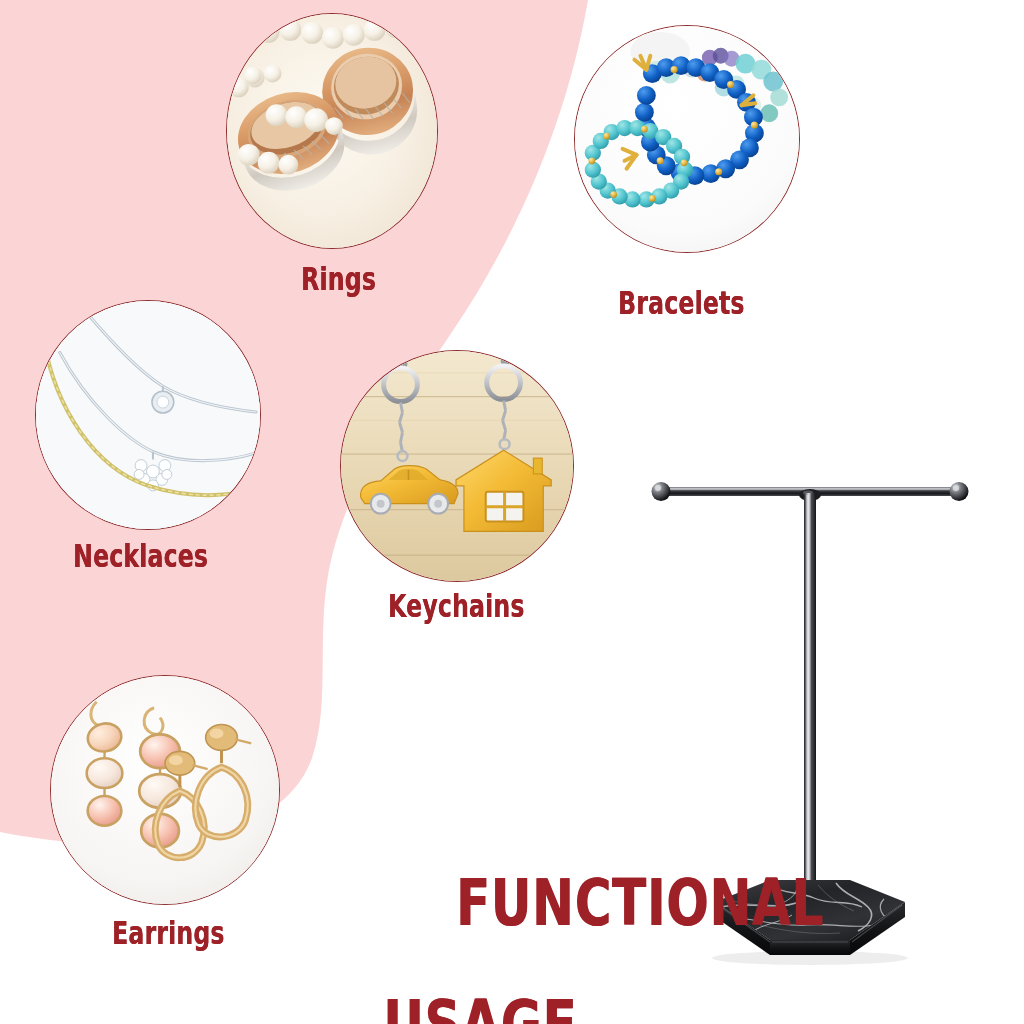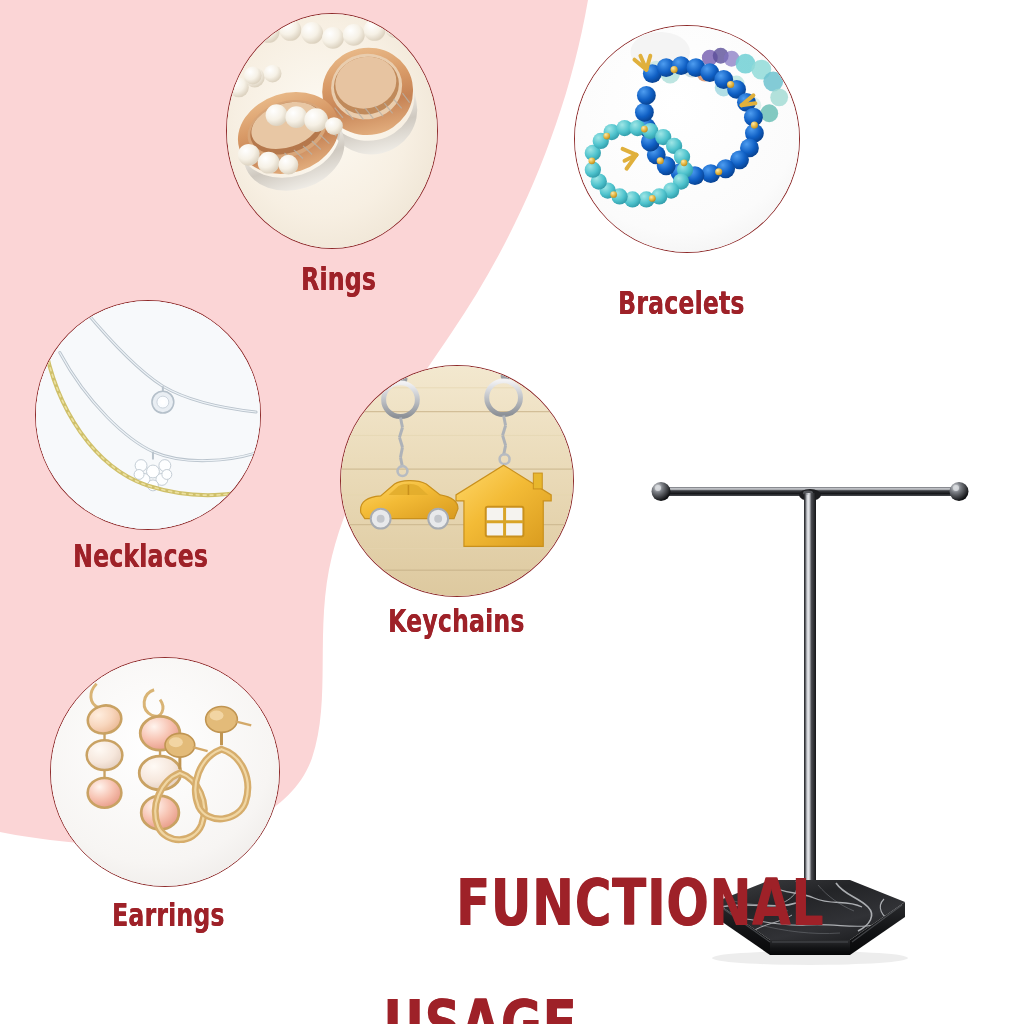--- a/index.html
+++ b/index.html
@@ -344,21 +344,21 @@
           <circle cx="0" cy="13" r="4" fill="#ffffff"></circle>
         </g>
 
         <path d="M8,40 C20,110 60,168 112,186 C162,202 206,196 226,186" fill="none" stroke="#cfc06a" stroke-width="4" stroke-linecap="round"></path>
         <path d="M8,40 C20,110 60,168 112,186 C162,202 206,196 226,186" fill="none" stroke="#ece0a0" stroke-width="1.6" stroke-linecap="round" stroke-dasharray="3 4"></path>
       </svg>
     </div>
     <div class="feature-label" style="left:38px;top:240px;font-size:32px;">Necklaces</div>
   </div>
 
-  <div class="feature" style="left:340px;top:365px;width:236px;height:300px;">
+  <div class="feature" style="left:340px;top:350px;width:236px;height:300px;">
     <div class="circle" style="width:234px;height:232px;">
       <svg viewBox="0 0 234 232">
         <defs>
           <linearGradient id="woodG" x1="0" y1="0" x2="0" y2="1">
             <stop offset="0%" stop-color="#f3e8cf"></stop>
             <stop offset="50%" stop-color="#e9d9b6"></stop>
             <stop offset="100%" stop-color="#ddc99f"></stop>
           </linearGradient>
           <linearGradient id="goldMetalG" x1="0" y1="0" x2="1" y2="1">
             <stop offset="0%" stop-color="#ffd86b"></stop>
@@ -426,21 +426,21 @@
             <rect x="30" y="44" width="38" height="30" rx="2" fill="#f5f3ef" stroke="#c9901c" stroke-width="2"></rect>
             <line x1="49" y1="44" x2="49" y2="74" stroke="#d9a427" stroke-width="3"></line>
             <line x1="30" y1="59" x2="68" y2="59" stroke="#d9a427" stroke-width="3"></line>
           </g>
         </g>
       </svg>
     </div>
     <div class="feature-label" style="left:48px;top:240px;font-size:32px;">Keychains</div>
   </div>
 
-  <div class="feature" style="left:50px;top:657px;width:232px;height:300px;">
+  <div class="feature" style="left:50px;top:675px;width:232px;height:300px;">
     <div class="circle" style="width:230px;height:230px;">
       <svg viewBox="0 0 230 230">
         <defs>
           <radialGradient id="earBgG" cx="45%" cy="38%" r="80%">
             <stop offset="0%" stop-color="#ffffff"></stop>
             <stop offset="65%" stop-color="#f7f5f3"></stop>
             <stop offset="100%" stop-color="#e9e5e2"></stop>
           </radialGradient>
           <linearGradient id="goldWireG" x1="0" y1="0" x2="1" y2="1">
             <stop offset="0%" stop-color="#f3d9a2"></stop>

